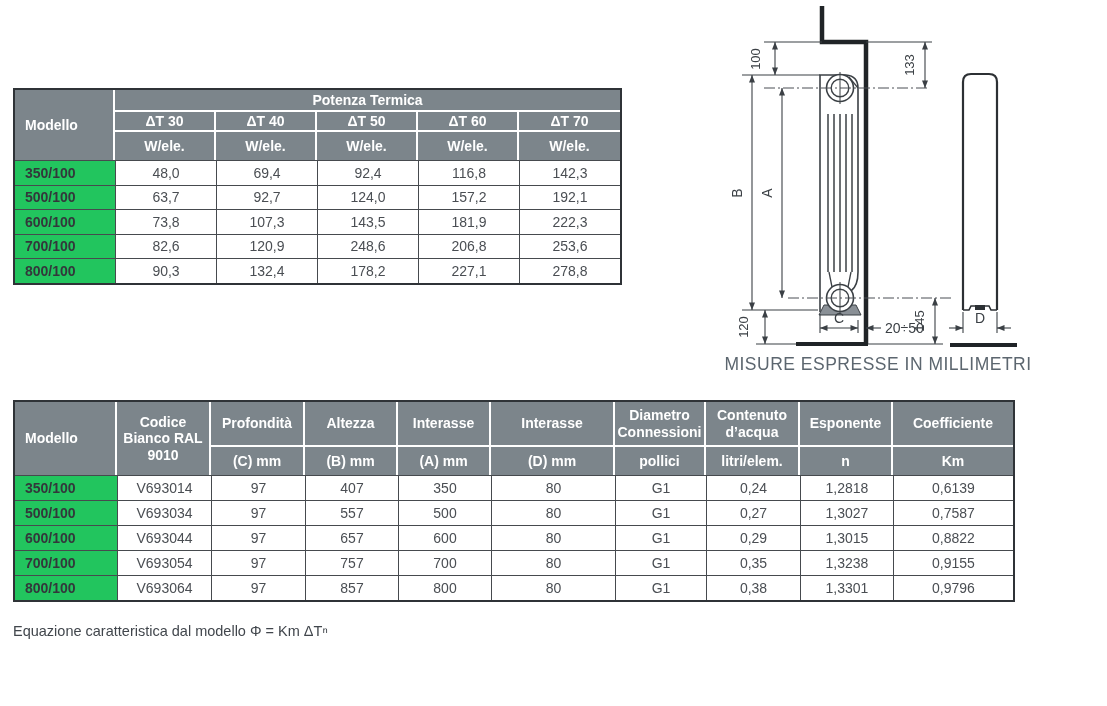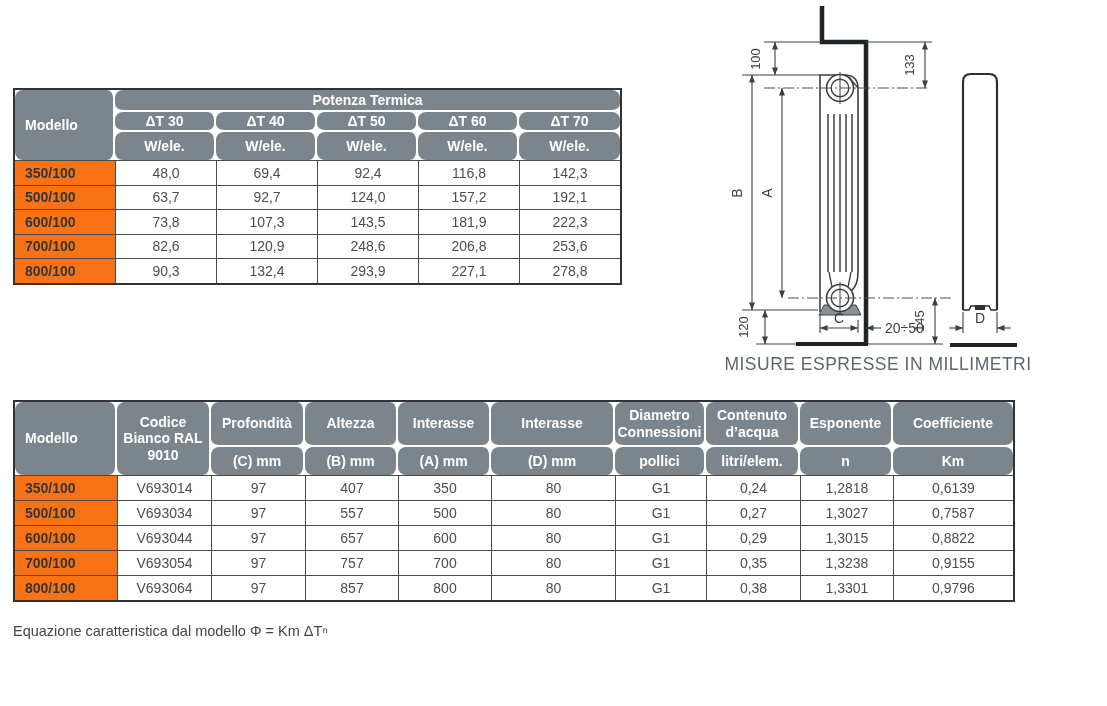--- a/index.html
+++ b/index.html
@@ -2,29 +2,29 @@
 <html><head>
 <meta charset="utf-8">
 <style>
   html,body { margin:0; padding:0; background:#ffffff; font-family:"Liberation Sans",sans-serif; }
   .page { position:relative; width:1107px; height:706px; background:#ffffff; overflow:hidden; }
 
   table { border-collapse:separate; border-spacing:0; table-layout:fixed; border:2px solid #2f3337; }
   th,td { box-sizing:border-box; font-size:14px; overflow:hidden; white-space:nowrap; }
 
   .hc { background:#7c858b; color:#ffffff; font-weight:700; text-align:center; vertical-align:middle;
-        border-right:2px solid #ffffff; border-bottom:2px solid #ffffff; padding:1px 2px; line-height:1.15;border-radius:8px; }
+        border-right:2px solid #ffffff; border-bottom:2px solid #ffffff; padding:1px 2px; line-height:1.15; }
   .hc-last { border-right:none; }
   .hc-bot  { border-bottom:none;margin-left:39px; }
   .hc-left { text-align:left; padding-left:10px; }
   .hc-wrap { white-space:normal; }
 
   tbody td { background:#ffffff; color:#4a4e53; text-align:center; vertical-align:middle;
              border-top:1px solid #464a4e; border-left:1px solid #464a4e; font-weight:400; }
-  tbody th { background:#f97316; color:#33373b; text-align:left; padding-left:10px; vertical-align:middle;
+  tbody th { background:#22c55e; color:#33373b; text-align:left; padding-left:10px; vertical-align:middle;
              border-top:1px solid #464a4e; border-left:none; font-weight:700;margin-left:18px; }
 
   .power-table { position:absolute; left:13px; top:88px; width:605px; }
   .power-table tr.pr1 .hc { height:22px; }
   .power-table tr.pr2 .hc { height:18px; }
   .power-table tr.pr3 .hc { height:28px; }
   .power-table tbody th, .power-table tbody td { height:24.5px; }
 
   .spec-table { position:absolute; left:13px; top:400px; width:998px; }
   .spec-table tr.sr1 .hc { height:45px; }
@@ -102,21 +102,21 @@
         <td>82,6</td>
         <td>120,9</td>
         <td>248,6</td>
         <td>206,8</td>
         <td>253,6</td>
       </tr>
       <tr>
         <th>800/100</th>
         <td>90,3</td>
         <td>132,4</td>
-        <td>293,9</td>
+        <td>178,2</td>
         <td>227,1</td>
         <td>278,8</td>
       </tr>
     </tbody>
   </table>
 
   <svg class="drawing" viewBox="0 0 390 374" xmlns="http://www.w3.org/2000/svg">
 
     <polyline points="104,4 104,40 148,40 148,342" fill="none" stroke="#202427" stroke-width="4.5"></polyline>
     <line x1="78" y1="342" x2="150" y2="342" stroke="#202427" stroke-width="4"></line>

